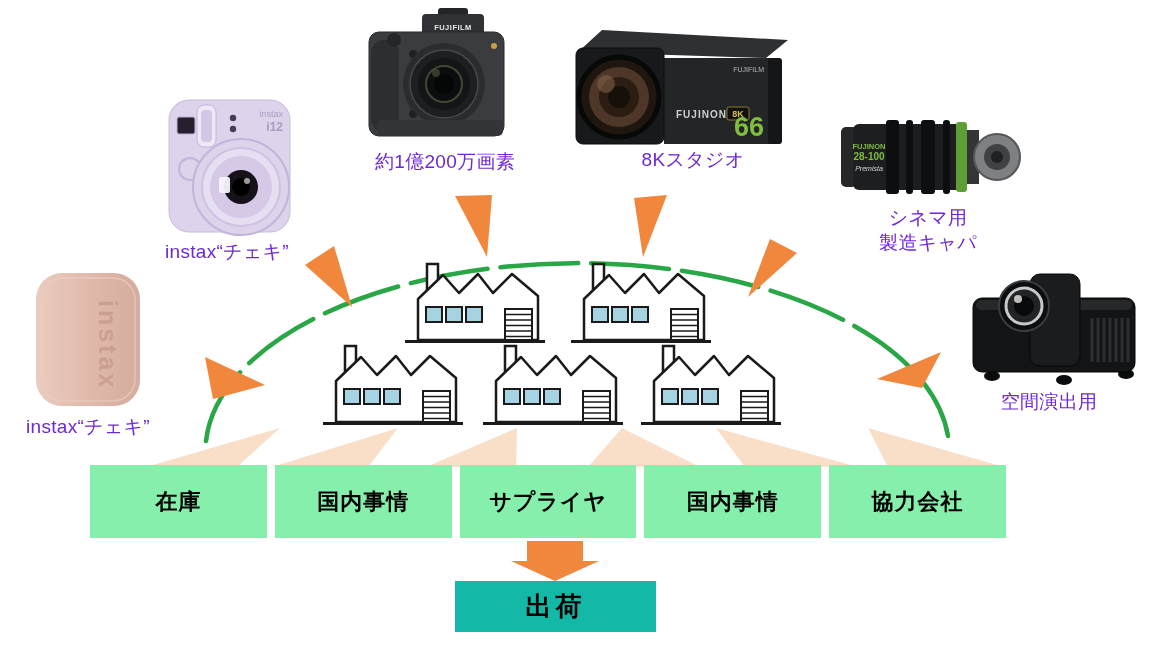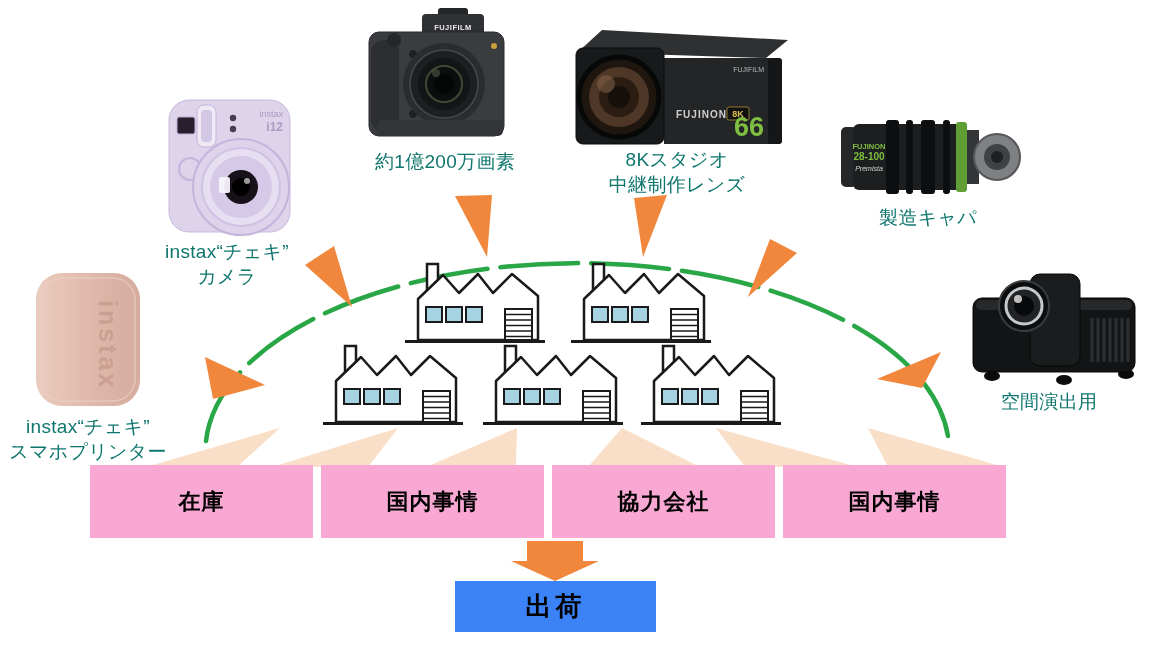--- a/index.html
+++ b/index.html
@@ -3,32 +3,32 @@
 <meta charset="utf-8">
 <style>
   html,body{margin:0;padding:0;background:#fff;}
   .stage{
     position:relative;width:1160px;height:649px;overflow:hidden;background:#fff;
     font-family:"Liberation Sans",sans-serif;color:#000;
   }
   .overlay{position:absolute;left:0;top:0;}
   .plabel{
     position:absolute;text-align:center;font-size:19px;line-height:1.34;
-    font-weight:500;letter-spacing:.3px;color:#0f766e;
+    font-weight:500;letter-spacing:.3px;color:#6d28d9;
   }
   .factors{
     position:absolute;left:90px;top:465px;width:916px;height:73px;
     display:flex;gap:8px;
   }
   .factor{
-    flex:1;background:#f9a8d4;display:flex;align-items:center;justify-content:center;
+    flex:1;background:#86efac;display:flex;align-items:center;justify-content:center;
     font-size:22px;font-weight:600;letter-spacing:1px;
   }
   .shipping{
-    position:absolute;left:455px;top:581px;width:201px;height:51px;background:#3b82f6;
+    position:absolute;left:455px;top:581px;width:201px;height:51px;background:#14b8a6;
     display:flex;align-items:center;justify-content:center;
     font-size:26px;font-weight:700;letter-spacing:4px;
   }
   svg text{font-family:"Liberation Sans",sans-serif;}
 </style>
 </head>
 <body>
 
 <div class="stage">
 
@@ -171,42 +171,41 @@
       <rect x="1030" y="274" width="50" height="92" rx="10" fill="#1A1C1E" stroke="#070808"></rect>
       <circle cx="1024" cy="306" r="25" fill="#0C0D0E" stroke="#3A3C3E" stroke-width="2"></circle>
       <circle cx="1024" cy="306" r="18" fill="#222324" stroke="#C6C8CA" stroke-width="3"></circle>
       <circle cx="1024" cy="306" r="10" fill="#08090A"></circle>
       <circle cx="1018" cy="299" r="4" fill="#E8E8E8" opacity="0.8"></circle>
     </g>
   </svg>
 
   <div class="plabel" style="left:0px;top:414px;width:176px;">
     <div>instax“チェキ”</div>
-    <div>スマホプリンター</div>
   </div>
   <div class="plabel" style="left:139px;top:239px;width:176px;">
     <div>instax“チェキ”</div>
-    <div>カメラ</div>
   </div>
   <div class="plabel" style="left:330px;top:149px;width:230px;">
     <div>約1億200万画素</div>
   </div>
-  <div class="plabel" style="left:572px;top:147px;width:210px;">
+  <div class="plabel" style="left:588px;top:147px;width:210px;">
     <div>8Kスタジオ</div>
-    <div>中継制作レンズ</div>
   </div>
   <div class="plabel" style="left:818px;top:205px;width:220px;">
+    <div>シネマ用</div>
     <div>製造キャパ</div>
   </div>
   <div class="plabel" style="left:938px;top:389px;width:222px;">
     <div>空間演出用</div>
   </div>
 
   <div class="factors">
     <div class="factor">在庫</div>
     <div class="factor">国内事情</div>
+    <div class="factor">サプライヤ</div>
+    <div class="factor">国内事情</div>
     <div class="factor">協力会社</div>
-    <div class="factor">国内事情</div>
   </div>
 
   <div class="shipping">出荷</div>
 
 </div>
 
 </body></html>

